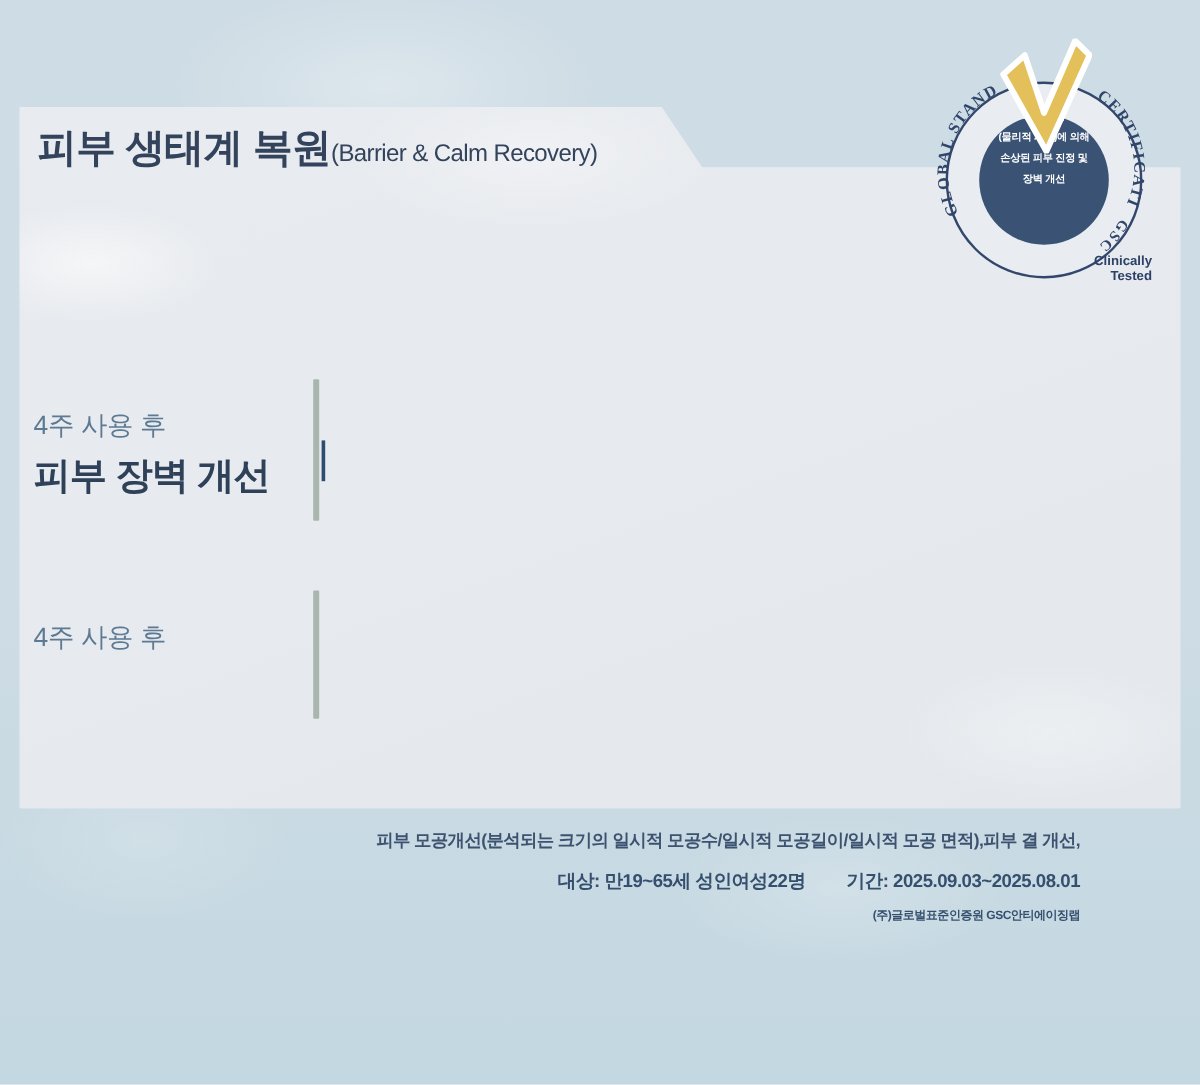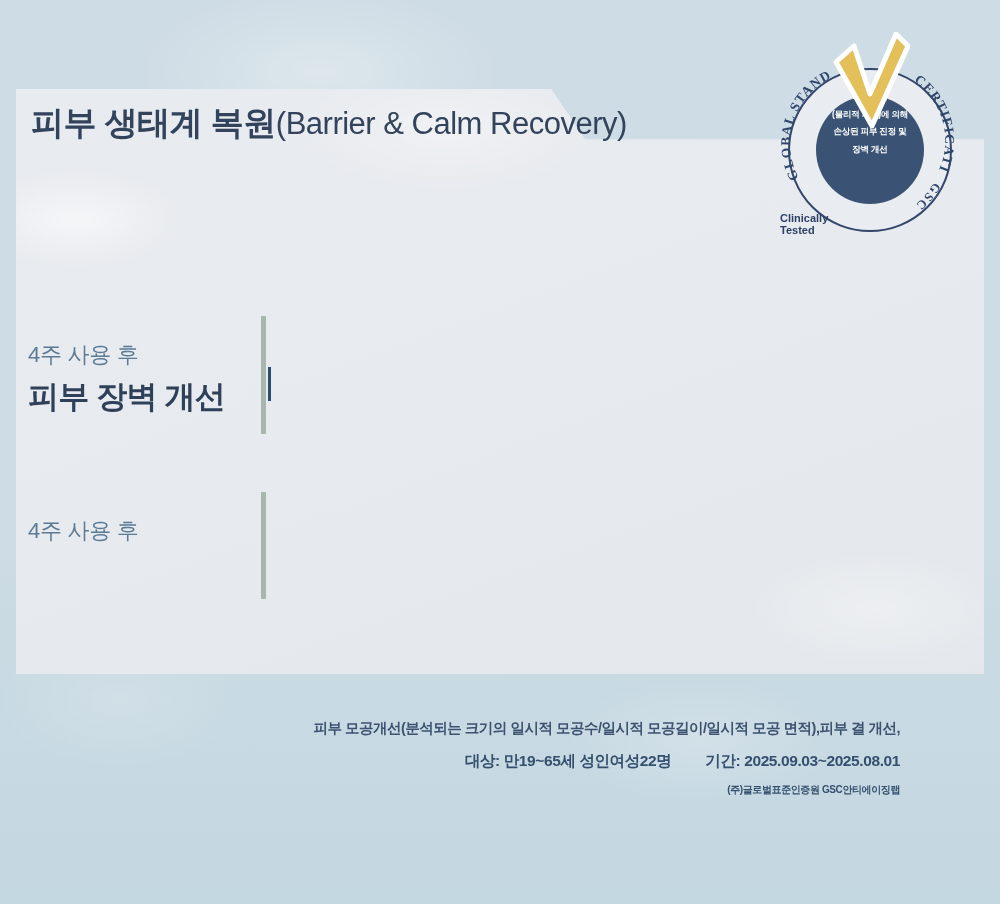--- a/index.html
+++ b/index.html
@@ -66,21 +66,21 @@
     color: #41536c;
     margin-bottom: 11px;
   }
   .headline .line2 {
     display: block;
     font-size: 33px;
     letter-spacing: -0.5px;
     color: #33435c;
   }
   .headline .line2 .strong { font-weight: 700; }
-  .headline .line2 .paren  { font-weight: 400; font-size: 31px; }
+  .headline .line2 .paren  { font-weight: 400; font-size: 20px; }
 
   
   .result-block { position: absolute; }
   .result-block .sub {
     font-size: 22px;
     font-weight: 400;
     color: #5d7governing;
     color: #5d7a94;
     letter-spacing: -0.3px;
     white-space: nowrap;
@@ -151,21 +151,21 @@
   .badge-core-text span { display: block; margin-bottom: 9px; }
   .badge-check {
     position: absolute;
     left: 52px; top: 0px;
     width: 78px; height: 96px;
   }
   .badge-clinical {
     position: absolute;
     left: 0; top: 180px;
     width: 180px;
-    text-align: left;
+    text-align: right;
     color: #2c4165;
     font-size: 11px;
     font-weight: 700;
     line-height: 1.12;
   }
   .badge-arc-text {
     position: absolute;
     left: 0; top: 0;
     width: 180px; height: 222px;
     pointer-events: none;
@@ -176,21 +176,21 @@
     font-size: 13.5px;
     font-weight: 700;
     letter-spacing: 1.1px;
   }
   .badge-arc-text text.small { font-size: 12.5px; letter-spacing: 1.6px; }
 
   
   .footer {
     position: absolute;
     left: 0;
-    top: 719px;
+    top: 692px;
     width: 940px;
     text-align: right;
     color: #3a5068;
     padding-right: 40px;
     box-sizing: border-box;
   }
   .footer .desc {
     font-size: 14.5px;
     font-weight: 700;
     line-height: 1.35;

